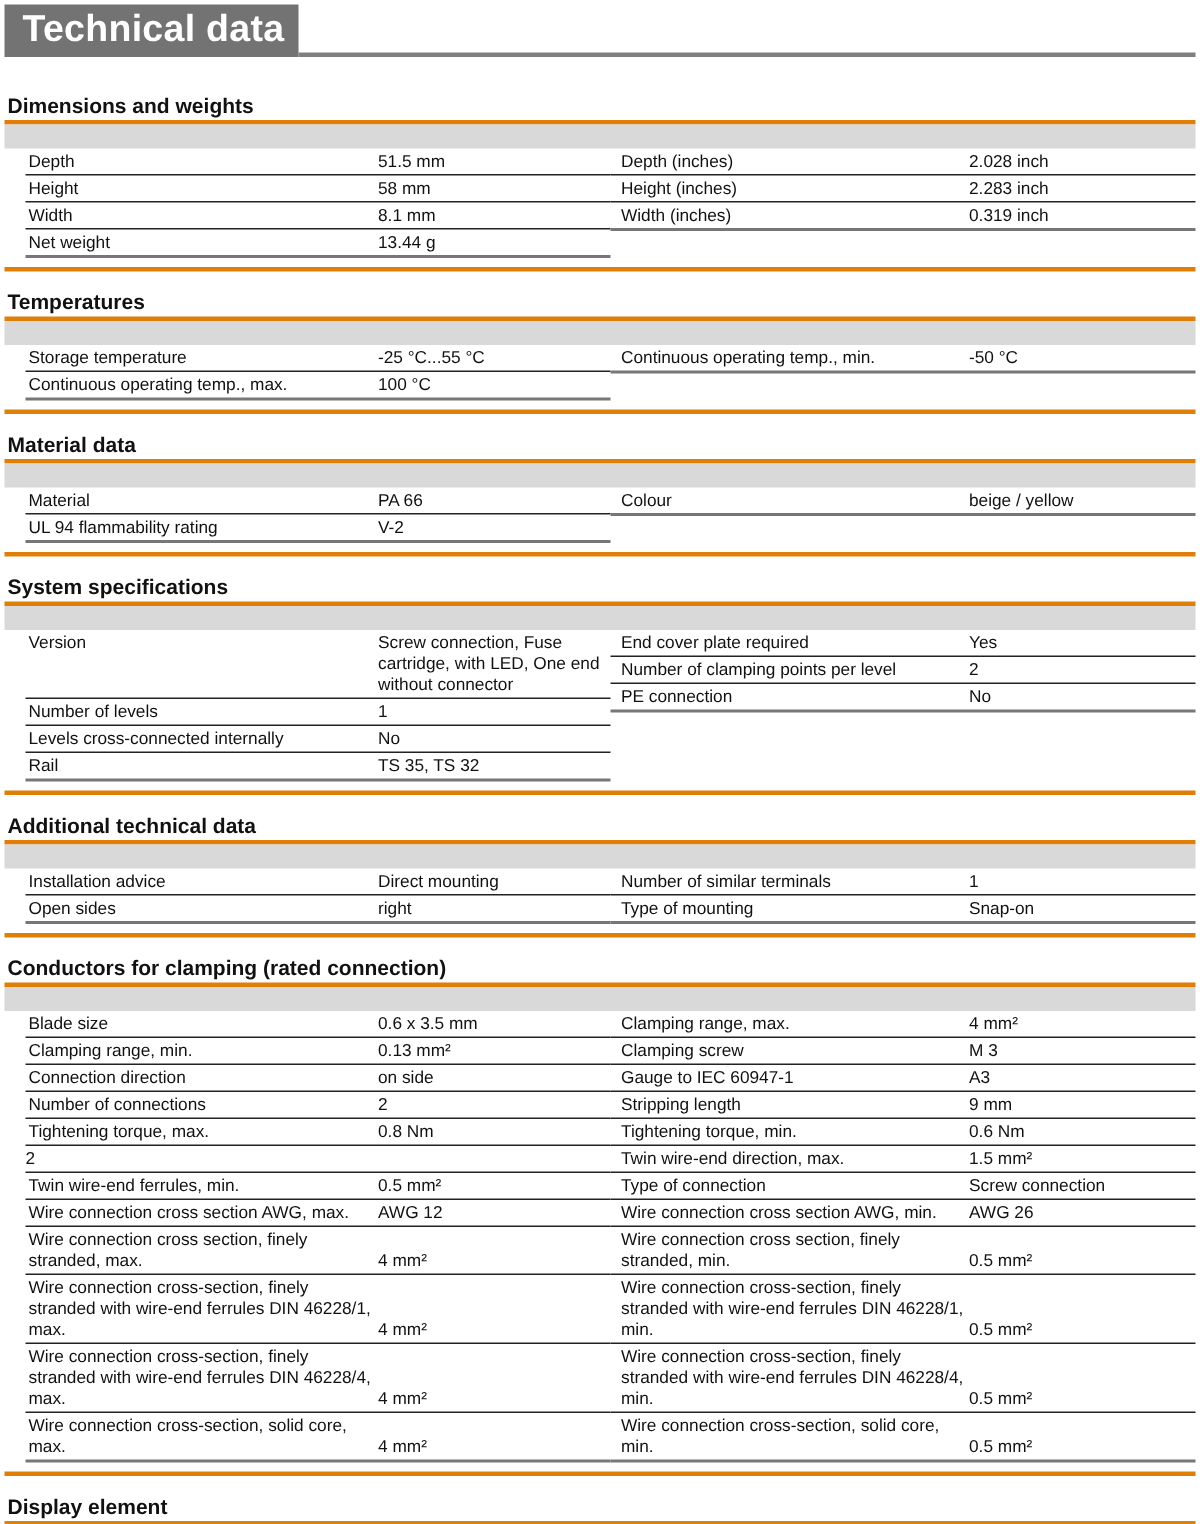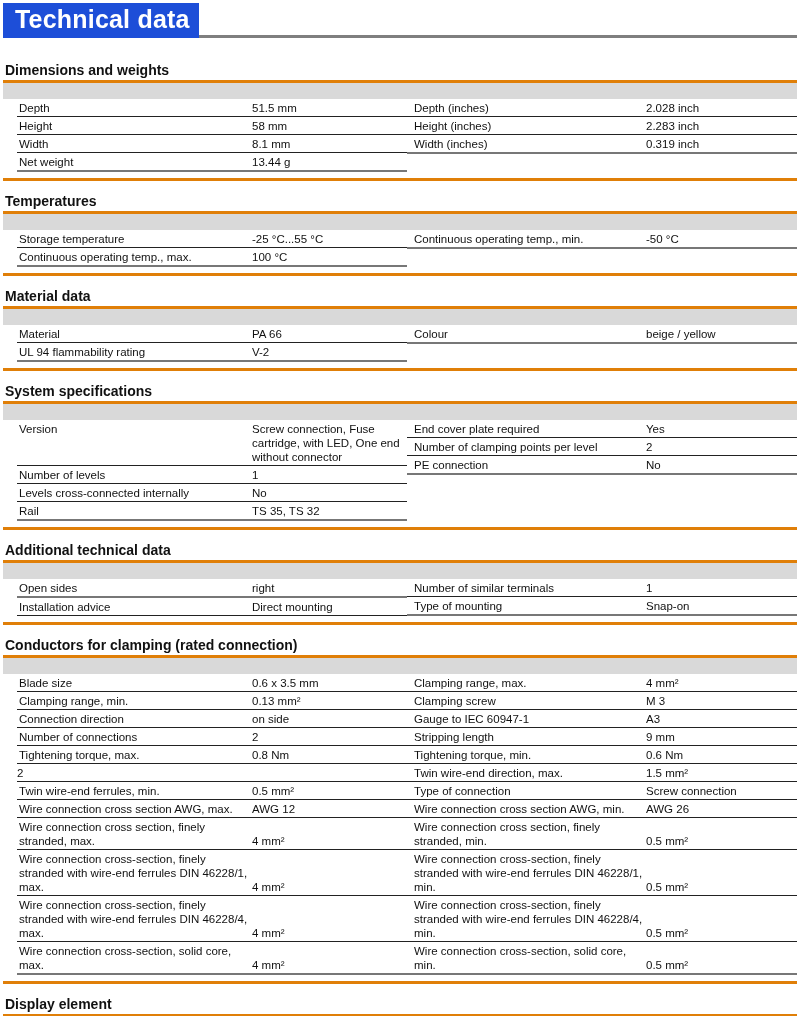--- a/index.html
+++ b/index.html
@@ -7,21 +7,21 @@
     width: 800px; height: 1016px; overflow: hidden;
     font-family: "Liberation Sans", "DejaVu Sans", sans-serif;
     color: #111;
   }
   .page { position: relative; width: 800px; }
   .title-bar {
     position: relative; height: 40px; margin-top: 0;
   }
   .title-box {
     position: absolute; left: 3px; top: 3px; width: 196px; height: 35px;
-    background: #1d4ed8;
+    background: #737373;
   }
   .title-text {
     position: absolute; left: 12px; top: 2px;
     font-size: 25px; font-weight: bold; color: #ffffff; letter-spacing: 0.2px;
   }
   .title-rule {
     position: absolute; left: 199px; right: 3px; top: 35px; height: 3px; background: #7f7f7f;
   }
   .section { margin: 0 3px 0 3px; }
   .section-title {
@@ -189,27 +189,27 @@
         </div>
         <div class="section-end"></div>
         <div class="spacer"></div>
       </div>
       <div class="section">
         <div class="section-title">Additional technical data</div>
         <div class="orange-rule"></div>
         <div class="gray-band"></div>
         <div class="cols">
           <div class="col left">
+            <div class="row">
+              <div class="lab">Installation advice</div>
+              <div class="val">Direct mounting</div>
+            </div>
             <div class="row last">
               <div class="lab">Open sides</div>
               <div class="val">right</div>
-            </div>
-            <div class="row">
-              <div class="lab">Installation advice</div>
-              <div class="val">Direct mounting</div>
             </div>
           </div>
           <div class="col right">
             <div class="row">
               <div class="lab">Number of similar terminals</div>
               <div class="val">1</div>
             </div>
             <div class="row last">
               <div class="lab">Type of mounting</div>
               <div class="val">Snap-on</div>

